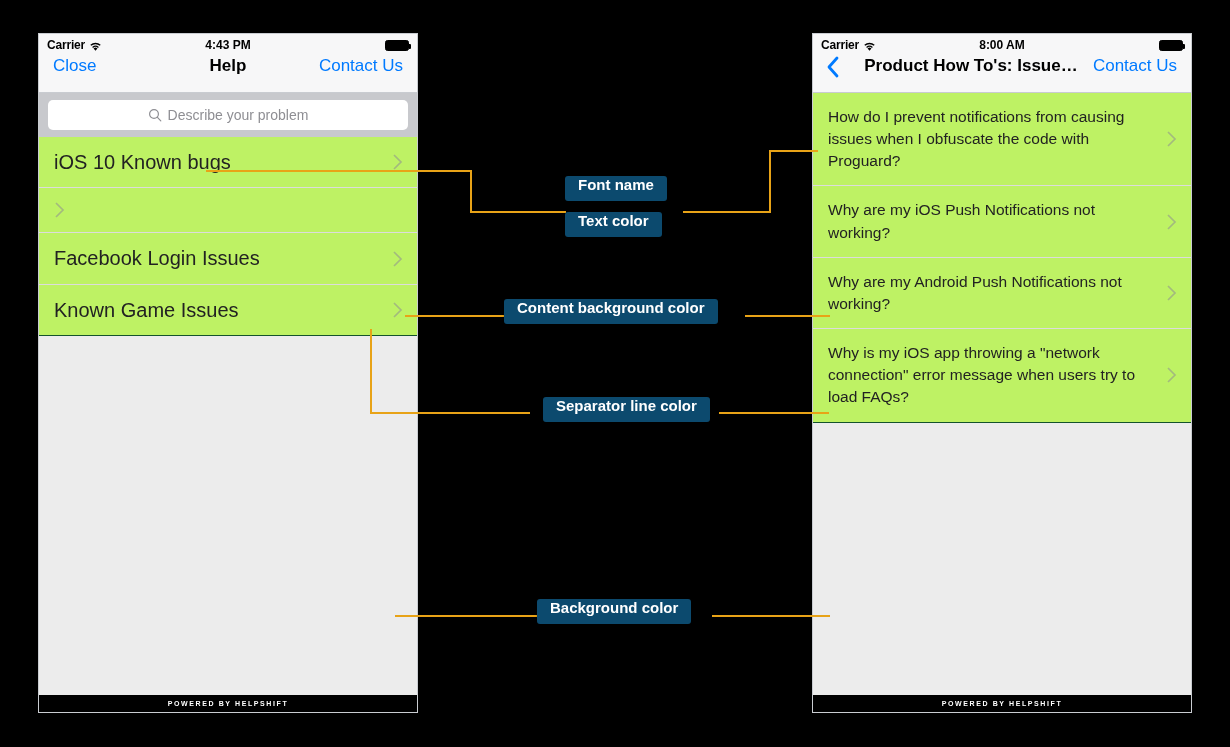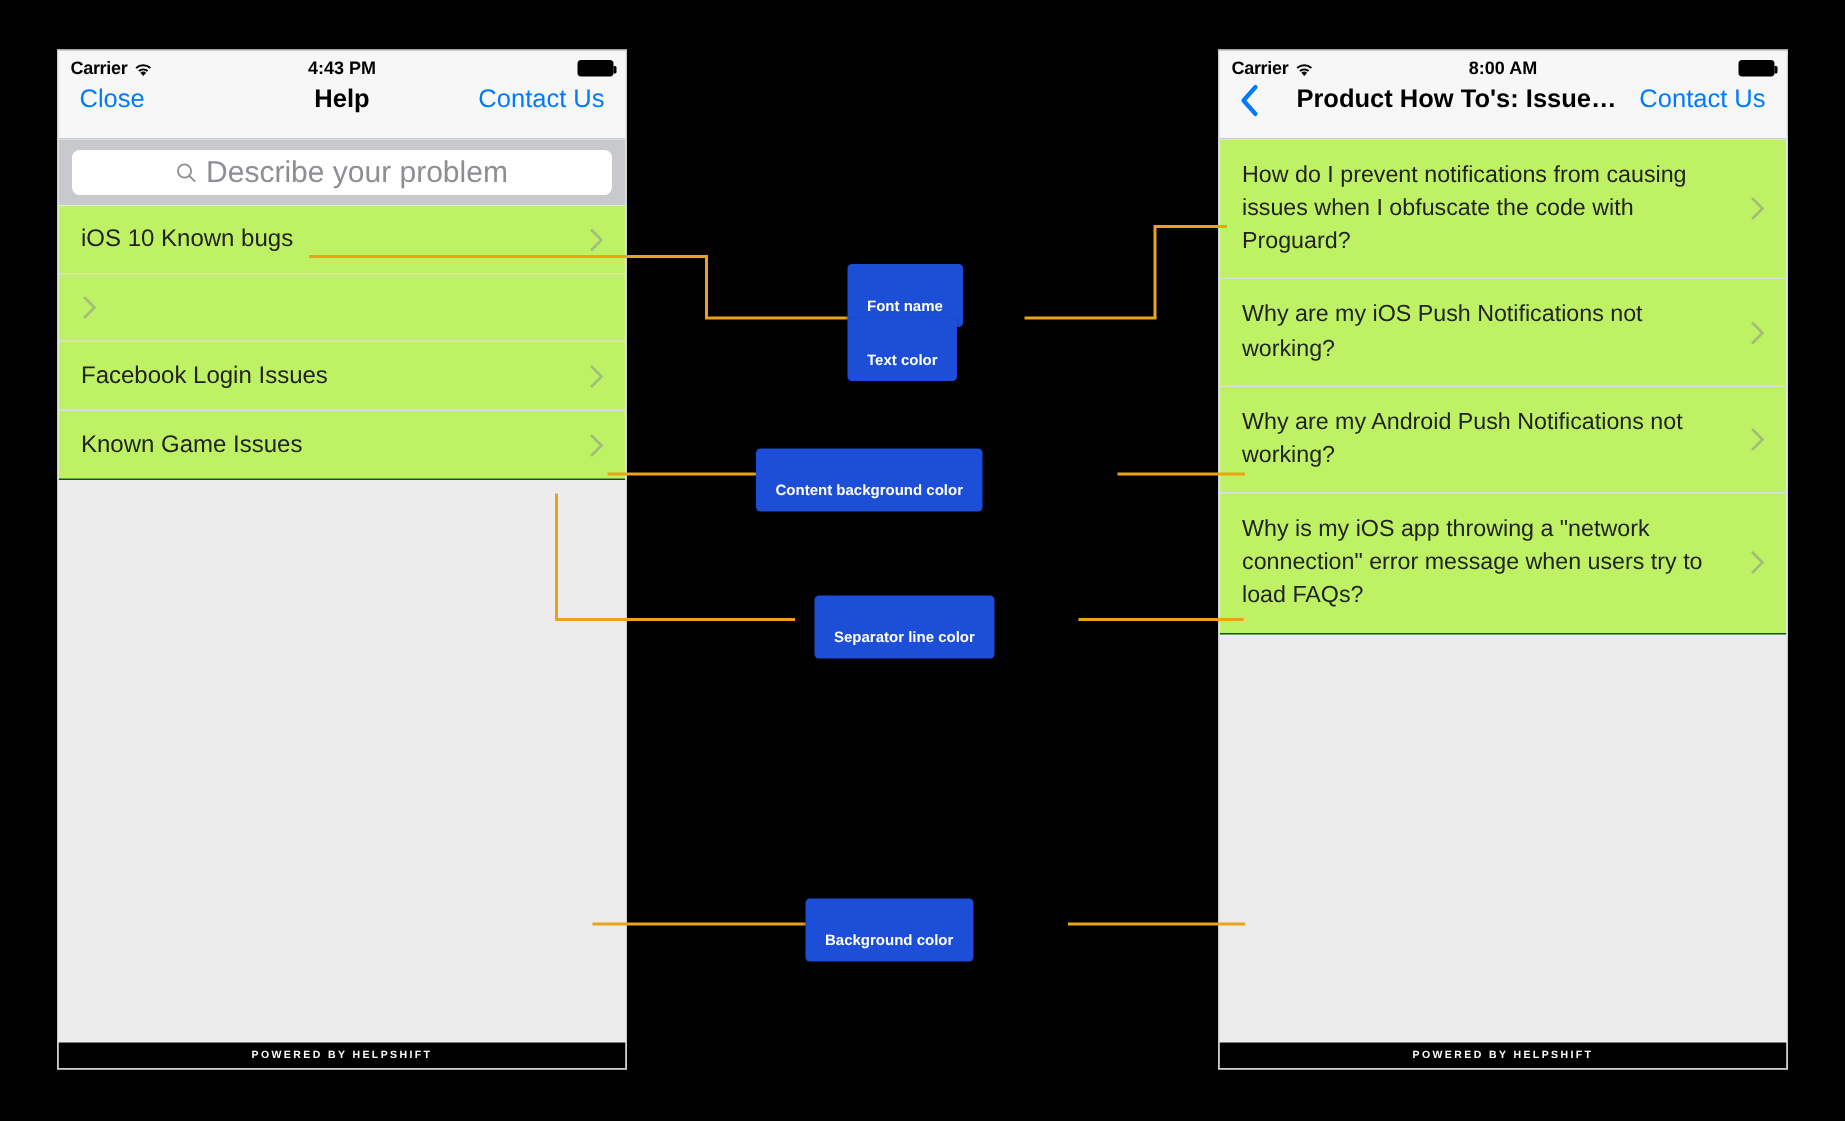--- a/index.html
+++ b/index.html
@@ -83,21 +83,21 @@
   .search-field {
     height:30px;
     background:#ffffff;
     border-radius:5px;
     display:flex;
     align-items:center;
     justify-content:center;
     gap:6px;
   }
   .search-icon { width:14px; height:14px; display:block; }
-  .search-placeholder { font-size:20px; color:#8e8e93; }
+  .search-placeholder { font-size:14px; color:#8e8e93; }
 
   
   .content-area {
     flex:1;
     background:#ececec;
     overflow:hidden;
     display:flex;
     flex-direction:column;
   }
   .list { background:#ffffff; flex:none; }
@@ -105,21 +105,21 @@
     display:flex;
     align-items:center;
     padding:12px 14px 12px 15px;
     border-bottom:1px solid #dcdcdc;
     background:#bef264;
     min-height:45px;
   }
   .list-item:last-child { border-bottom:1px solid #14532d; }
   .list-item-label {
     flex:1;
-    font-size:16px;
+    font-size:20px;
     color:#222222;
     line-height:1.32;
     padding-right:10px;
   }
   .disclosure { width:11px; height:18px; flex:none; opacity:.55; }
   #phone-right .list-item { padding:13px 14px 13px 15px; }
   #phone-right .list-item-label { font-size:15.5px; line-height:1.43; }
 
   
   .footer {
@@ -131,26 +131,26 @@
     font-weight:bold;
     display:flex;
     align-items:center;
     justify-content:center;
     flex:none;
   }
 
   
   .callout {
     position:absolute;
-    background:#1d4ed8;
+    background:#0c4a6e;
     color:#ffffff;
-    font-size:10px;
+    font-size:15px;
     font-weight:bold;
     border-radius:3px;
-    padding:23px 13px 8px;
+    padding:0 13px 8px;
     white-space:nowrap;
     box-shadow:0 1px 2px rgba(0,0,0,.35);
     z-index:10;
   }
   #callout-font-name          { left:565px; top:176px; }
   #callout-text-color         { left:565px; top:212px; }
   #callout-content-bg         { left:504px; top:299px; }
   #callout-separator          { left:543px; top:397px; }
   #callout-background         { left:537px; top:599px; }
 

